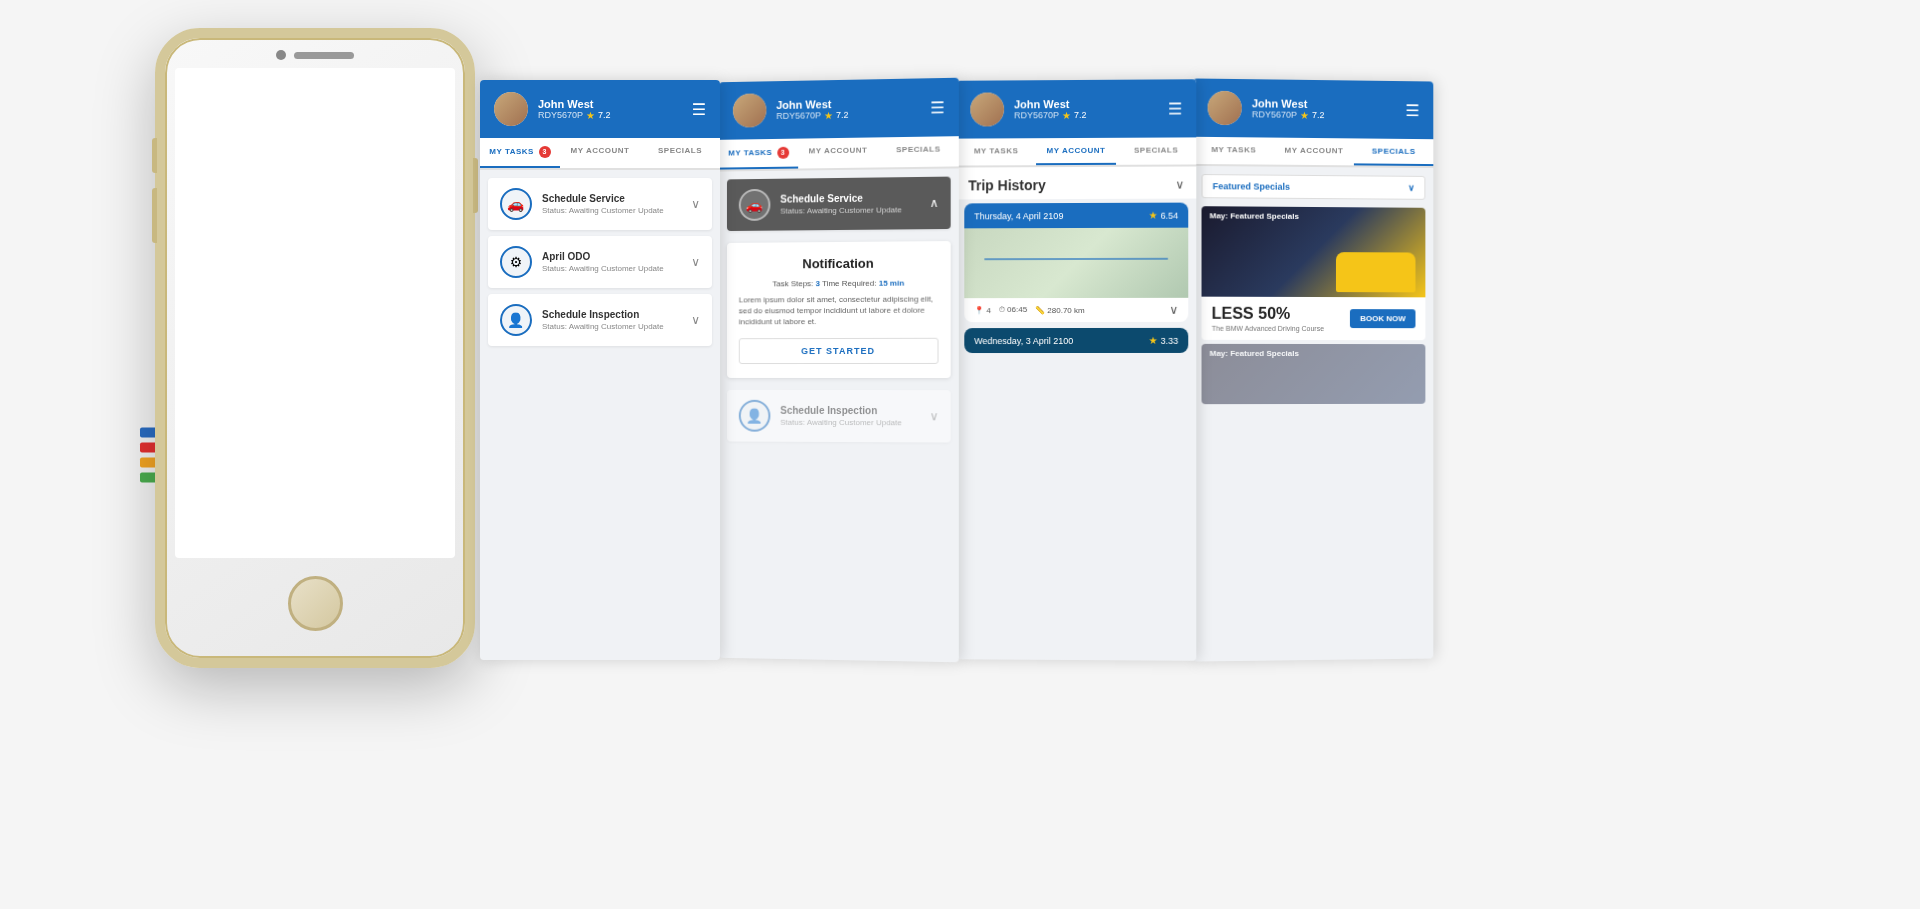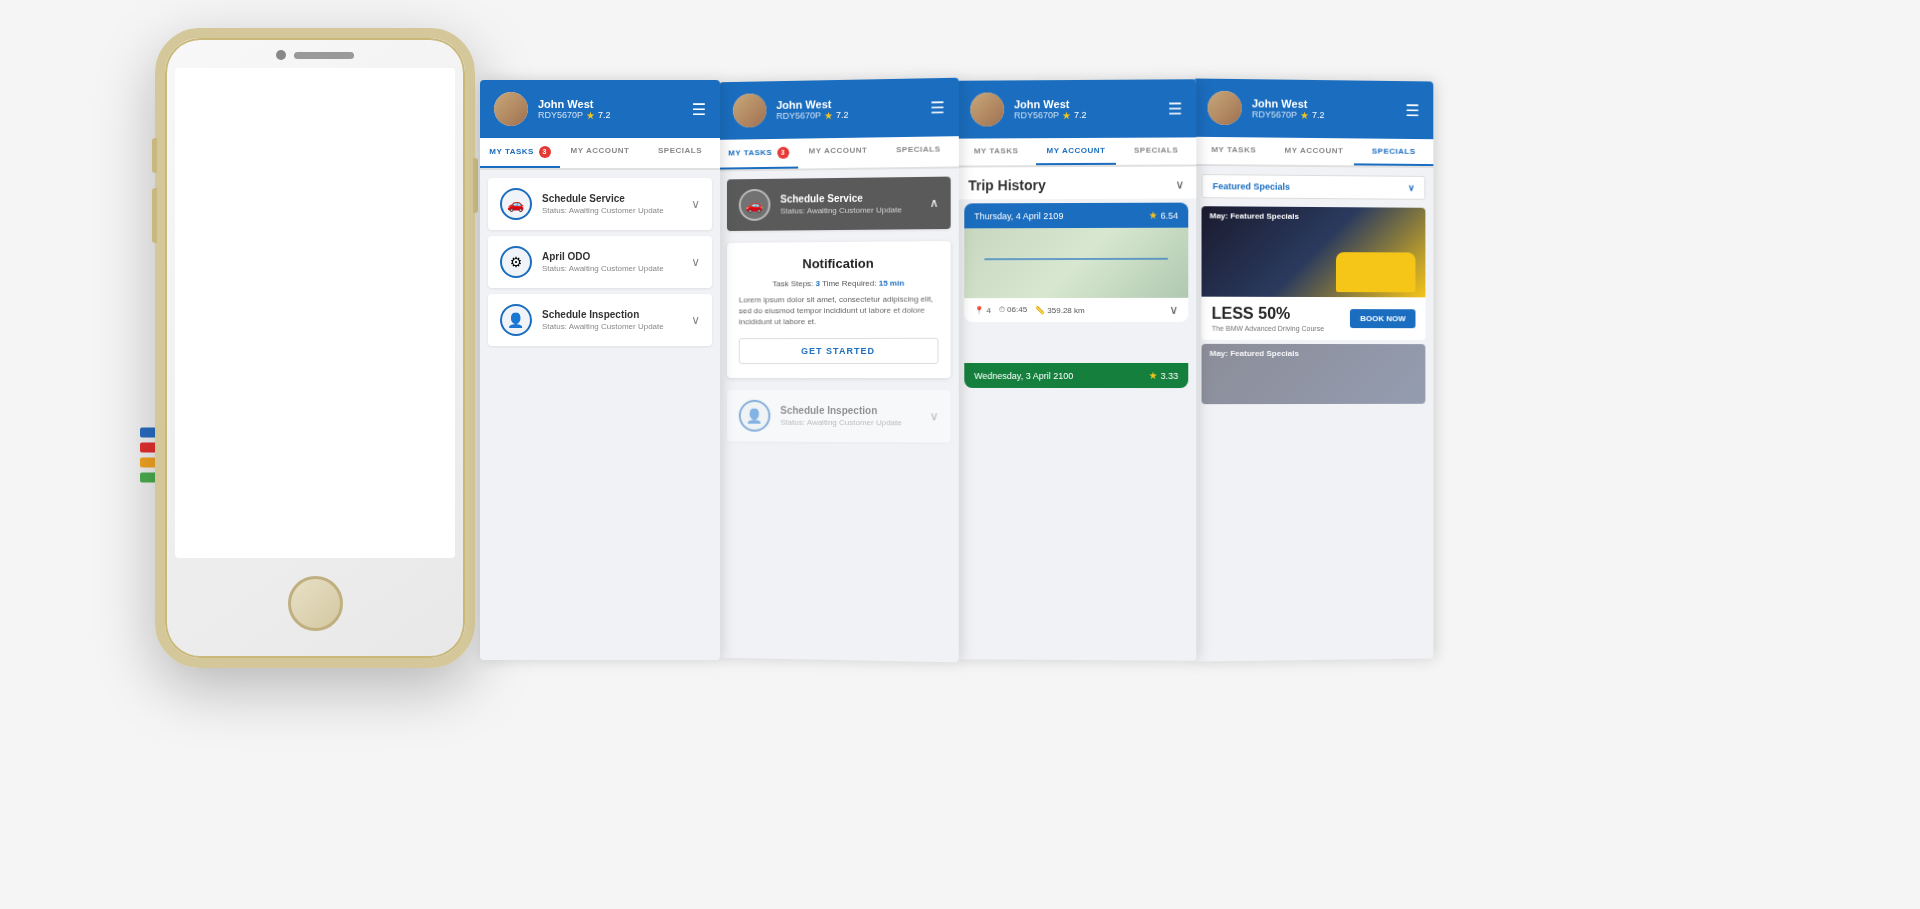--- a/index.html
+++ b/index.html
@@ -416,22 +416,21 @@
       display: flex;
       align-items: center;
       gap: 3px;
     }
     .trip-item-2 { margin-top: 6px; }
     .trip-header-row-2 {
       display: flex;
       align-items: center;
       justify-content: space-between;
       padding: 7px 10px;
-      background: #15803d;
-      margin-top: 35px;
+      background: #0c4a6e;
     }
 
     
     .specials-dropdown {
       margin: 8px;
       background: white;
       border: 1px solid #ddd;
       border-radius: 3px;
       padding: 6px 10px;
       display: flex;
@@ -708,21 +707,21 @@
           <span class="star-icon">★</span>
           <span>6.54</span>
         </div>
       </div>
       <div class="trip-map">
         <div class="trip-map-line"></div>
       </div>
       <div class="trip-stats">
         <div class="trip-stat">📍 4</div>
         <div class="trip-stat">⏱ 06:45</div>
-        <div class="trip-stat">📏 359.28 km</div>
+        <div class="trip-stat">📏 280.70 km</div>
         <span class="chevron-down" style="margin-left:auto">∨</span>
       </div>
     </div>
 
     <div class="trip-item trip-item-2">
       <div class="trip-header-row trip-header-row-2">
         <span class="trip-date">Wednesday, 3 April 2100</span>
         <div class="trip-rating">
           <span class="star-icon">★</span>
           <span>3.33</span>

